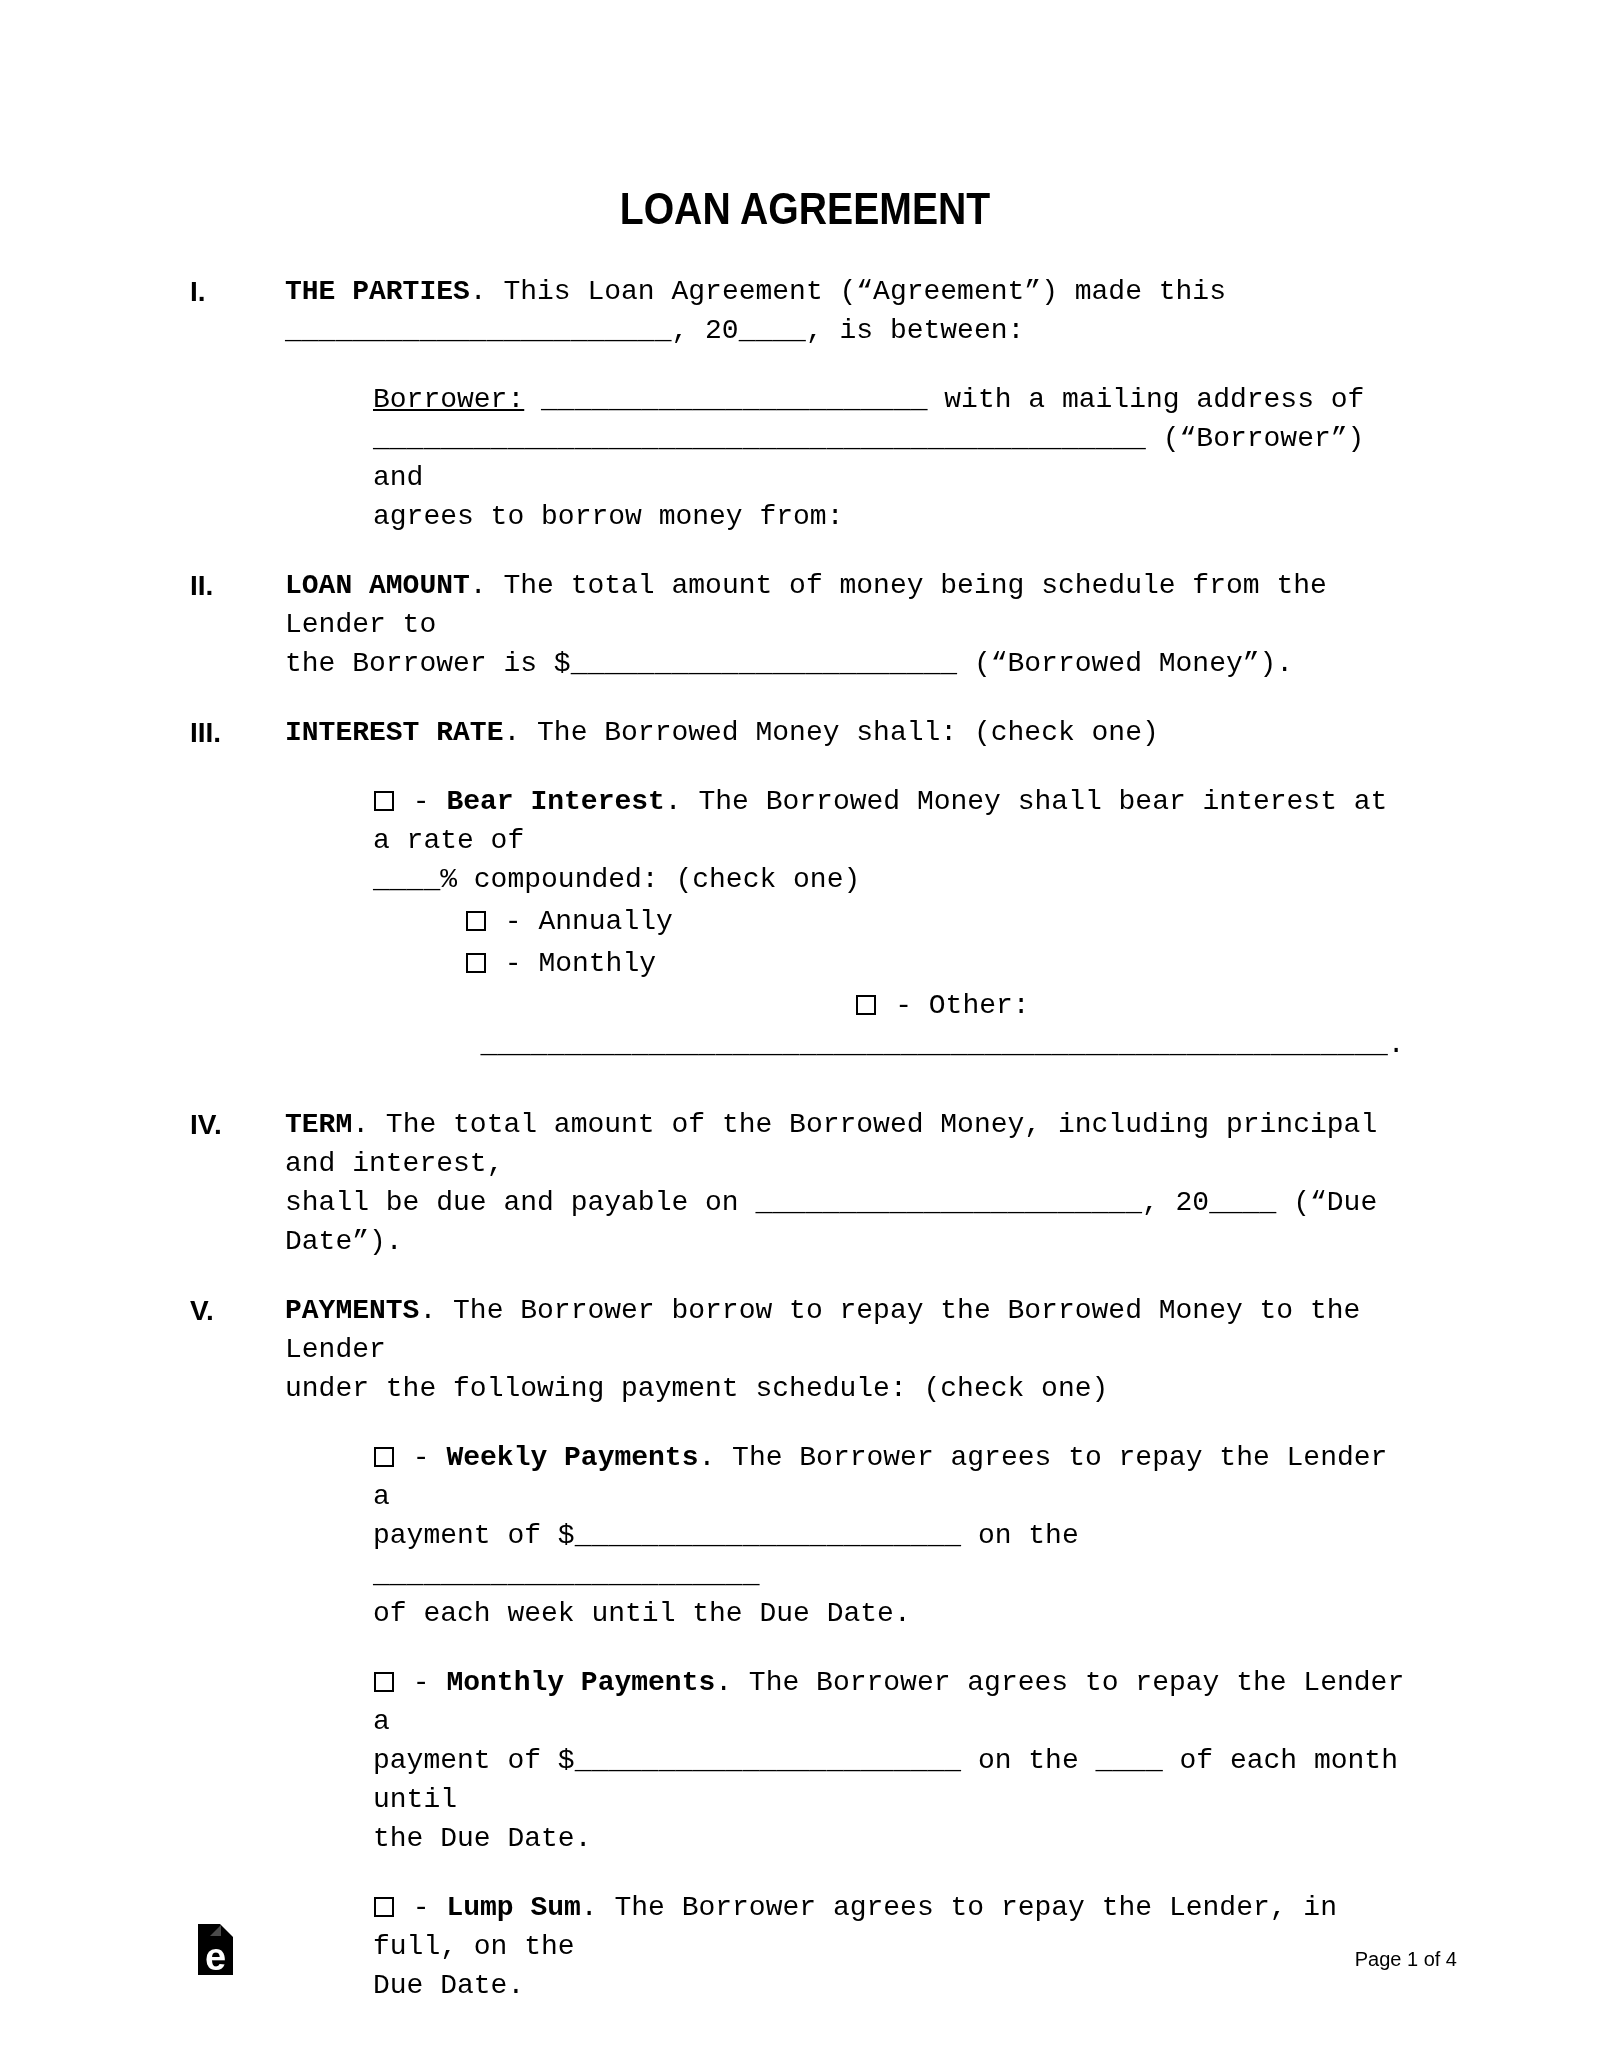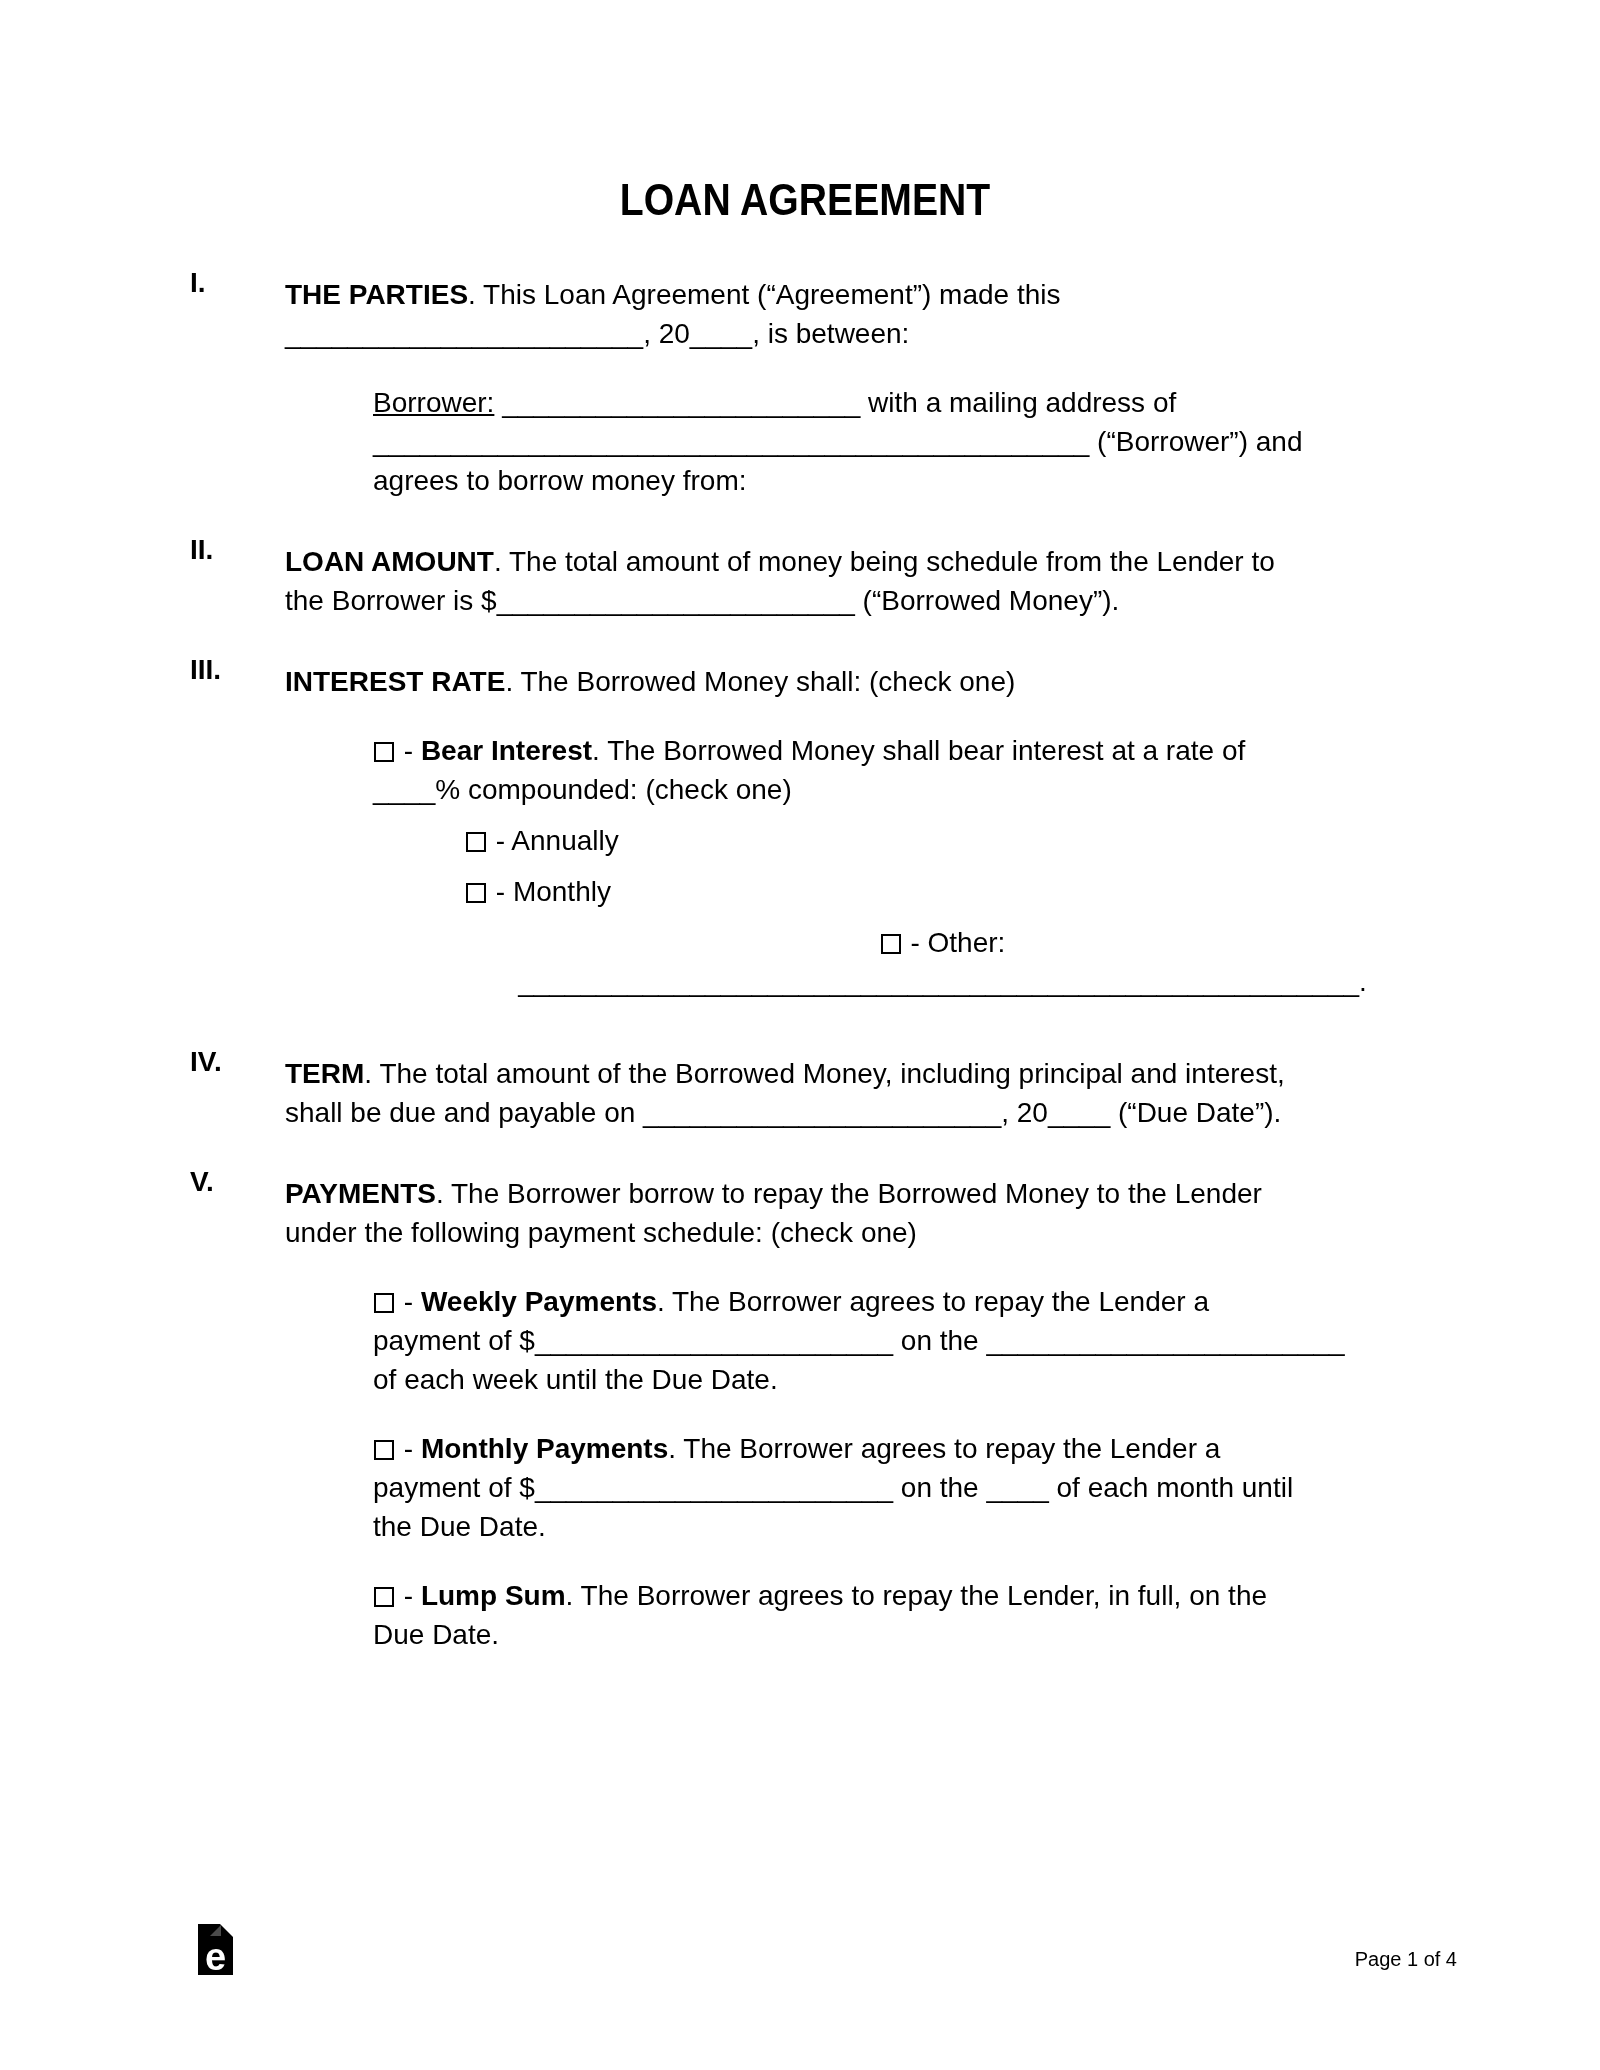--- a/index.html
+++ b/index.html
@@ -5,31 +5,31 @@
   * { margin:0; padding:0; box-sizing:border-box; }
   html, body { background:#ffffff; }
   body {
     position:relative;
     width:1600px; height:2070px;
     font-family:"Liberation Sans","DejaVu Sans",sans-serif;
     font-size:28px; line-height:39px;
     color:#000;
     overflow:hidden;
   }
-  .content { position:absolute; left:190px; top:174px; width:1230px; }
+  .content { position:absolute; left:190px; top:183px; width:1230px; }
   h1.title {
     font-size:45px; line-height:52px; font-weight:bold;
     text-align:center; margin:0 0 37px 0;
     transform:scaleX(0.87); transform-origin:50% 50%;
     white-space:nowrap;
   }
   section.section { display:flex; }
   .num { flex:none; width:95px; font-weight:bold; }
   .sec-body { flex:1; min-width:0; }
-  p.para { white-space:pre-wrap; overflow-wrap:break-word; margin:12px 0 30px 0; }
+  p.para { white-space:pre-wrap; overflow-wrap:break-word; margin:0 0 30px 0;font-family:Liberation Mono, monospace; }
   p.sub { margin-left:88px; }
   p.option { margin-left:180px; margin-bottom:3px; }
   p.tight { margin-bottom:3px; }
   p.option-last { margin-bottom:41px;text-align:center; }
   .b { font-weight:bold; }
   .u { text-decoration:underline; }
   .checkbox {
     display:inline-block; width:20px; height:20px;
     border:2px solid #000; background:#fff;
     vertical-align:-2px; margin:0 2px 0 1px;

